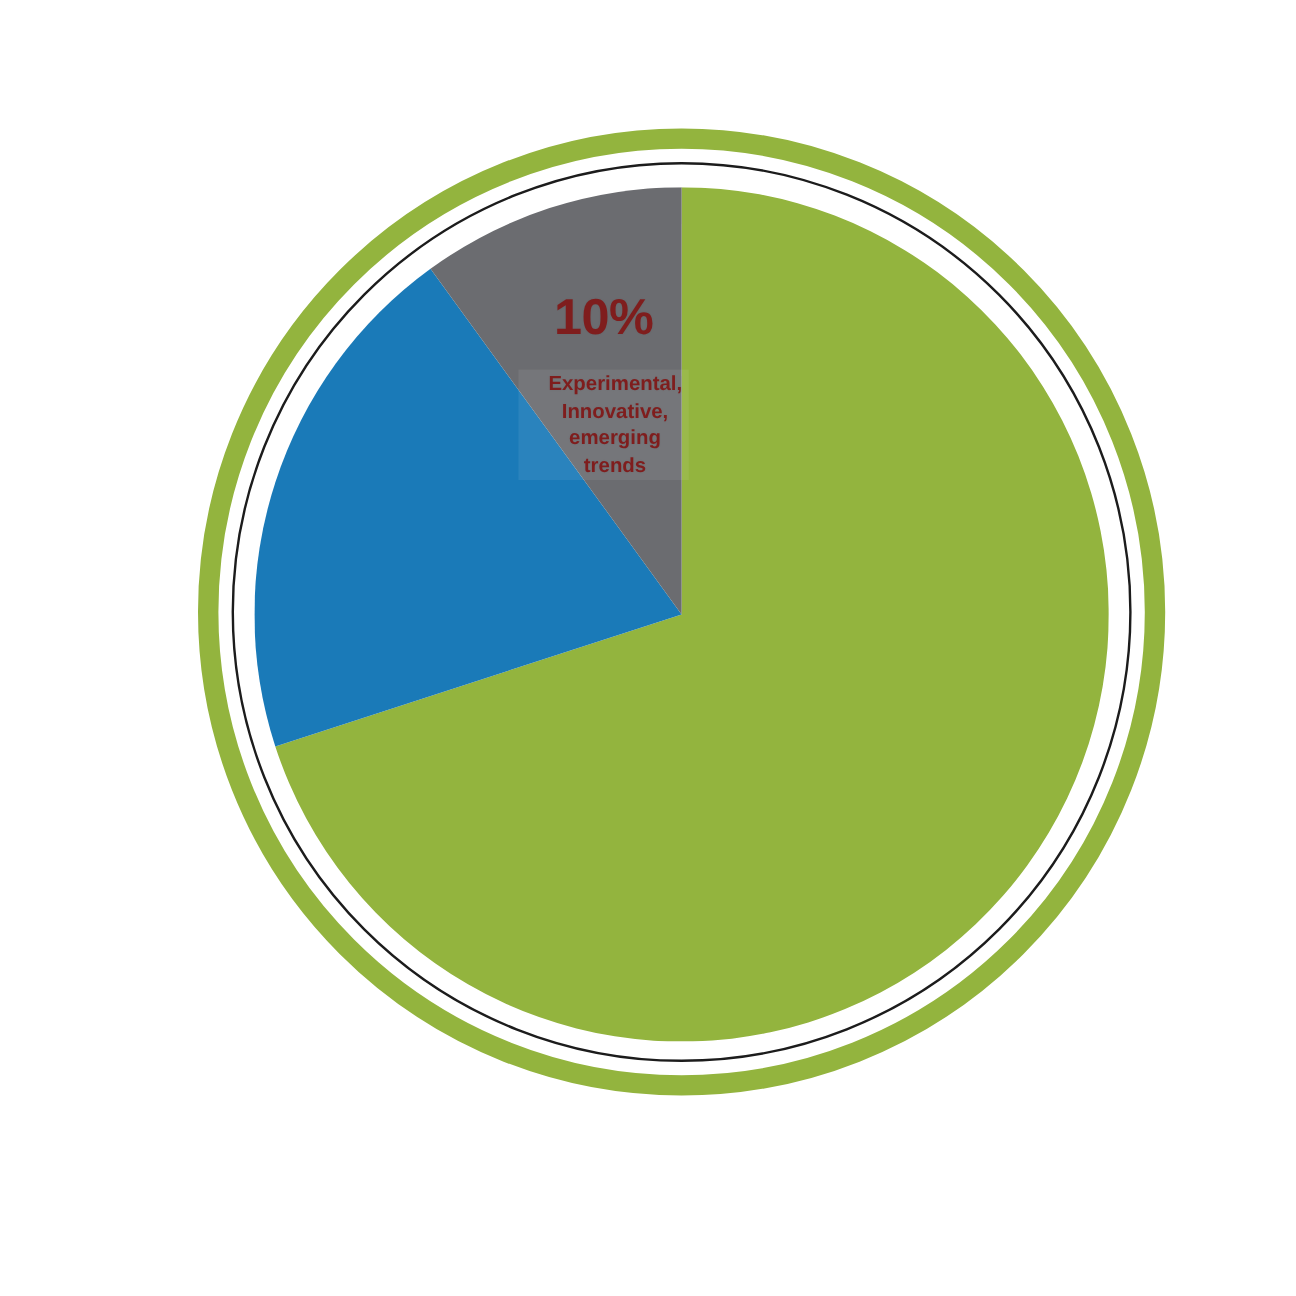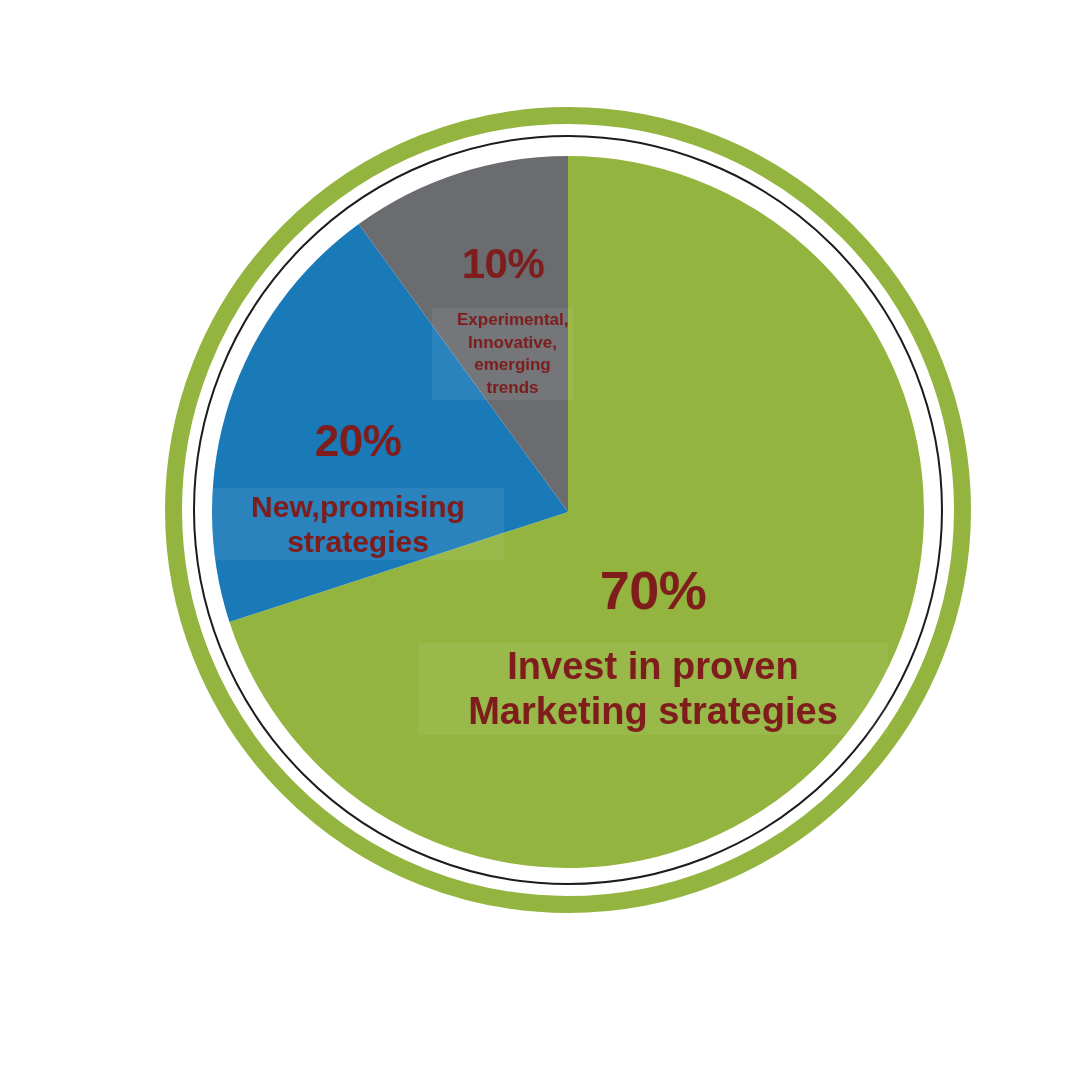--- a/index.html
+++ b/index.html
@@ -108,31 +108,21 @@
     <svg class="pie-svg" viewBox="0 0 712 712" xmlns="http://www.w3.org/2000/svg">
 
       <path id="slice-green" d="M 356 356 L 356.00 0.00 A 356 356 0 1 1 17.42 466.01 Z" fill="#93b43e"></path>
 
       <path id="slice-blue" d="M 356 356 L 17.42 466.01 A 356 356 0 0 1 146.75 67.99 Z" fill="#1a7ab8"></path>
 
       <path id="slice-gray" d="M 356 356 L 146.75 67.99 A 356 356 0 0 1 356.00 0.00 Z" fill="#6b6c70"></path>
     </svg>
   </div>
 
-  <div class="label label-green">
-    <span class="pct">70%</span>
-    <span class="desc">Invest in proven
-Marketing strategies</span>
-  </div>
 
-  <div class="label label-blue">
-    <span class="pct">20%</span>
-    <span class="desc">New,promising
-strategies</span>
-  </div>
 
   <div class="label label-gray">
     <span class="pct">10%</span>
     <span class="desc">Experimental,
 Innovative,
 emerging
 trends</span>
   </div>
 
 </div>

